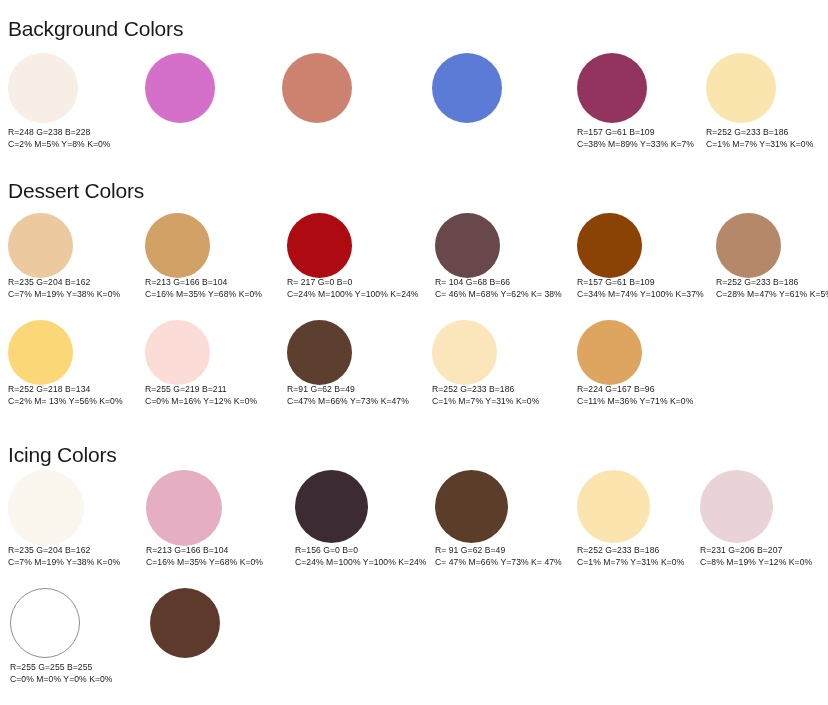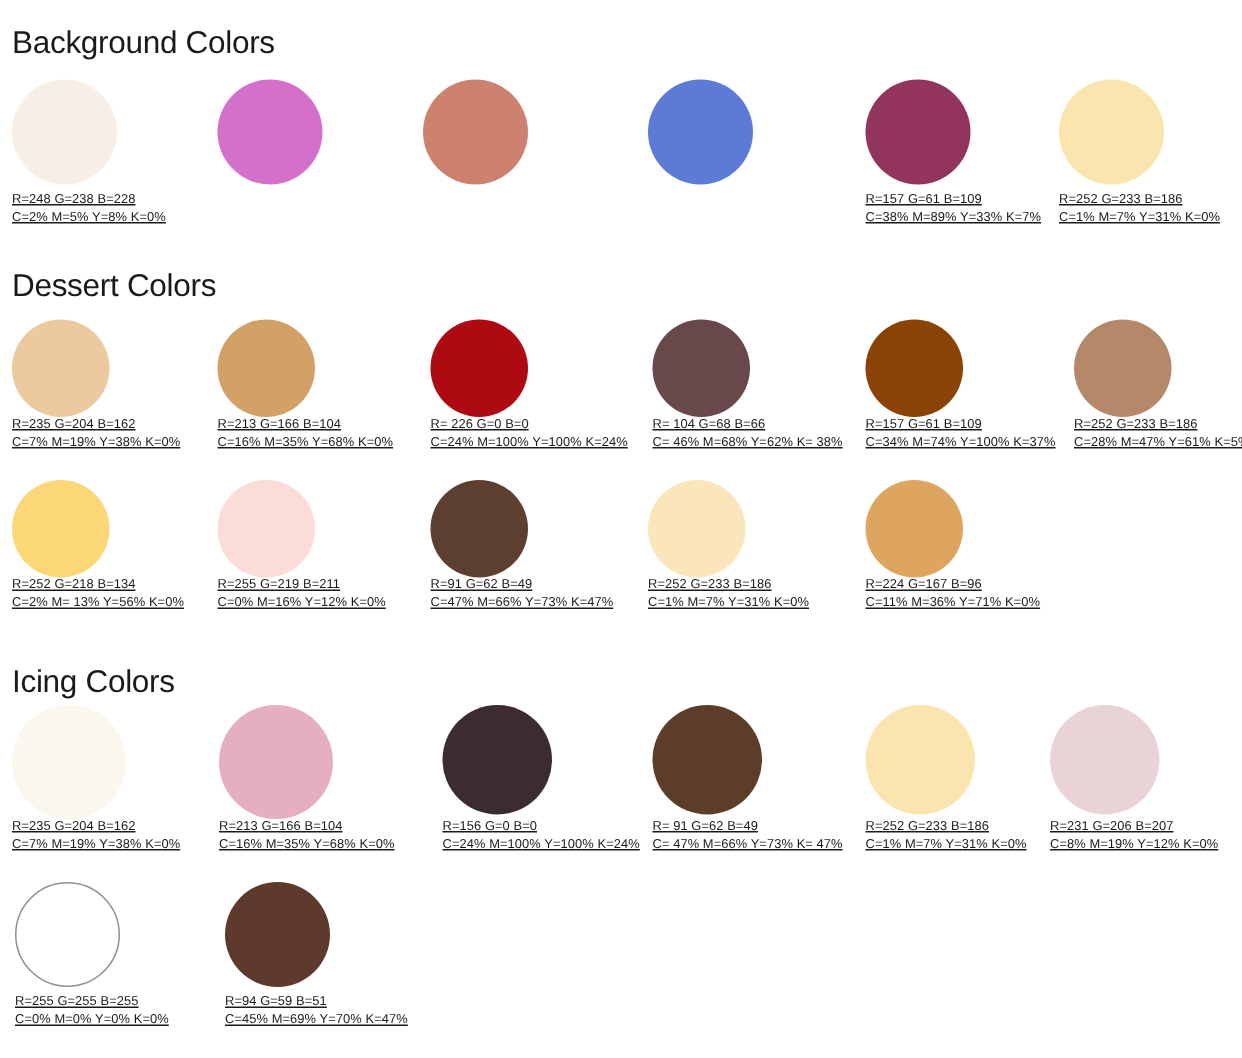--- a/index.html
+++ b/index.html
@@ -58,21 +58,20 @@
     left: 0;
     font-size: 8.6px;
     line-height: 11.5px;
     letter-spacing: 0.05px;
     white-space: nowrap;
     color: #1a1a1a;
     font-family: "Liberation Sans", "DejaVu Sans", sans-serif;
   }
   .caption .line {
     display: block;
-    text-decoration: underline;
   }
 </style>
 </head>
 <body style="background: rgb(255, 255, 255);">
 
 <div class="sheet" id="sheet">
     <div class="section">
       <div class="section-title" style="top: 17px;">Background Colors</div>
       <div class="swatch-row" style="top: 53px;">
         <div class="swatch" style="left: 8px;">
@@ -120,21 +119,21 @@
         <div class="swatch" style="left: 145px;">
           <span class="dot" style="width: 65px; height: 65px; background: rgb(210, 161, 101);"></span>
           <div class="caption" style="top: 64px;">
             <span class="line">R=213 G=166 B=104</span>
             <span class="line">C=16% M=35% Y=68% K=0%</span>
           </div>
         </div>
         <div class="swatch" style="left: 287px;">
           <span class="dot" style="width: 65px; height: 65px; background: rgb(174, 10, 17);"></span>
           <div class="caption" style="top: 64px;">
-            <span class="line">R= 226 G=0 B=0</span>
+            <span class="line">R= 217 G=0 B=0</span>
             <span class="line">C=24% M=100% Y=100% K=24%</span>
           </div>
         </div>
         <div class="swatch" style="left: 435px;">
           <span class="dot" style="width: 65px; height: 65px; background: rgb(104, 72, 74);"></span>
           <div class="caption" style="top: 64px;">
             <span class="line">R= 104 G=68 B=66</span>
             <span class="line">C= 46% M=68% Y=62% K= 38%</span>
           </div>
         </div>
@@ -240,20 +239,16 @@
       <div class="swatch-row" style="top: 588px;">
         <div class="swatch" style="left: 10px;">
           <span class="dot outlined" style="width: 70px; height: 70px; background: rgb(255, 255, 255);"></span>
           <div class="caption" style="top: 74px;">
             <span class="line">R=255 G=255 B=255</span>
             <span class="line">C=0% M=0% Y=0% K=0%</span>
           </div>
         </div>
         <div class="swatch" style="left: 150px;">
           <span class="dot" style="width: 70px; height: 70px; background: rgb(94, 58, 45);"></span>
-          <div class="caption" style="top: 74px;">
-            <span class="line">R=94 G=59 B=51</span>
-            <span class="line">C=45% M=69% Y=70% K=47%</span>
-          </div>
         </div>
       </div>
     </div>
   </div>
 
 </body></html>

